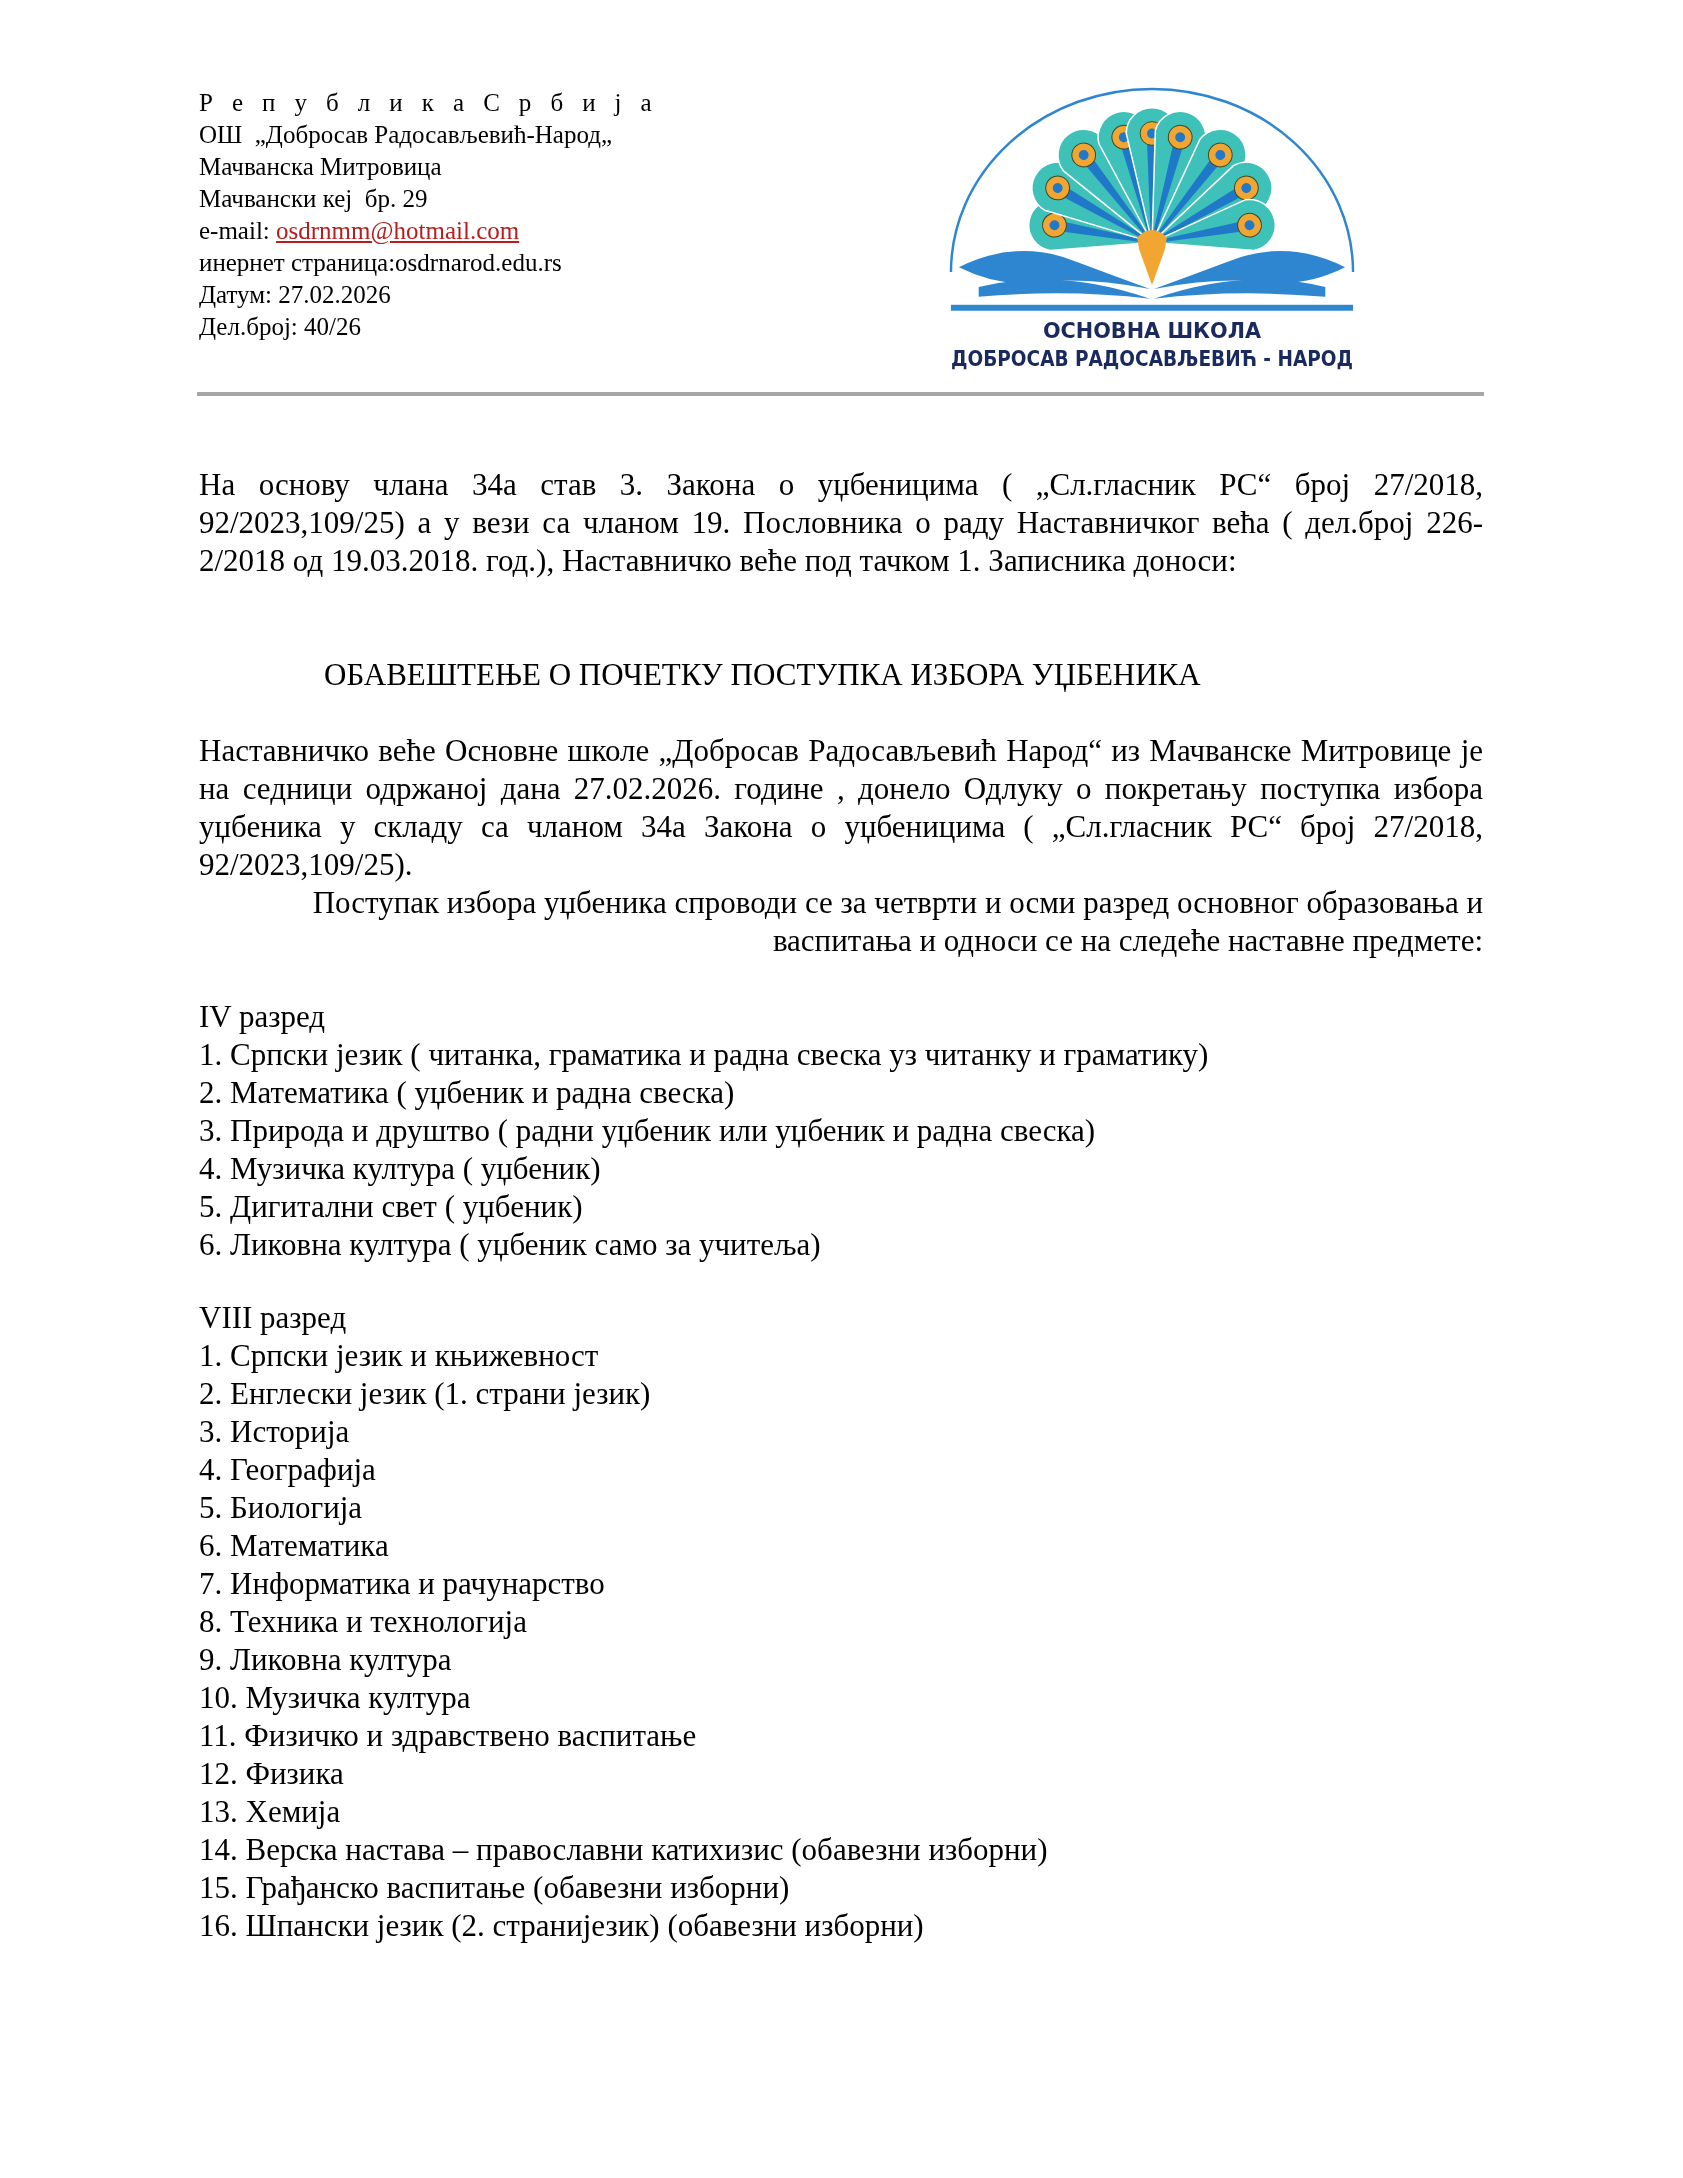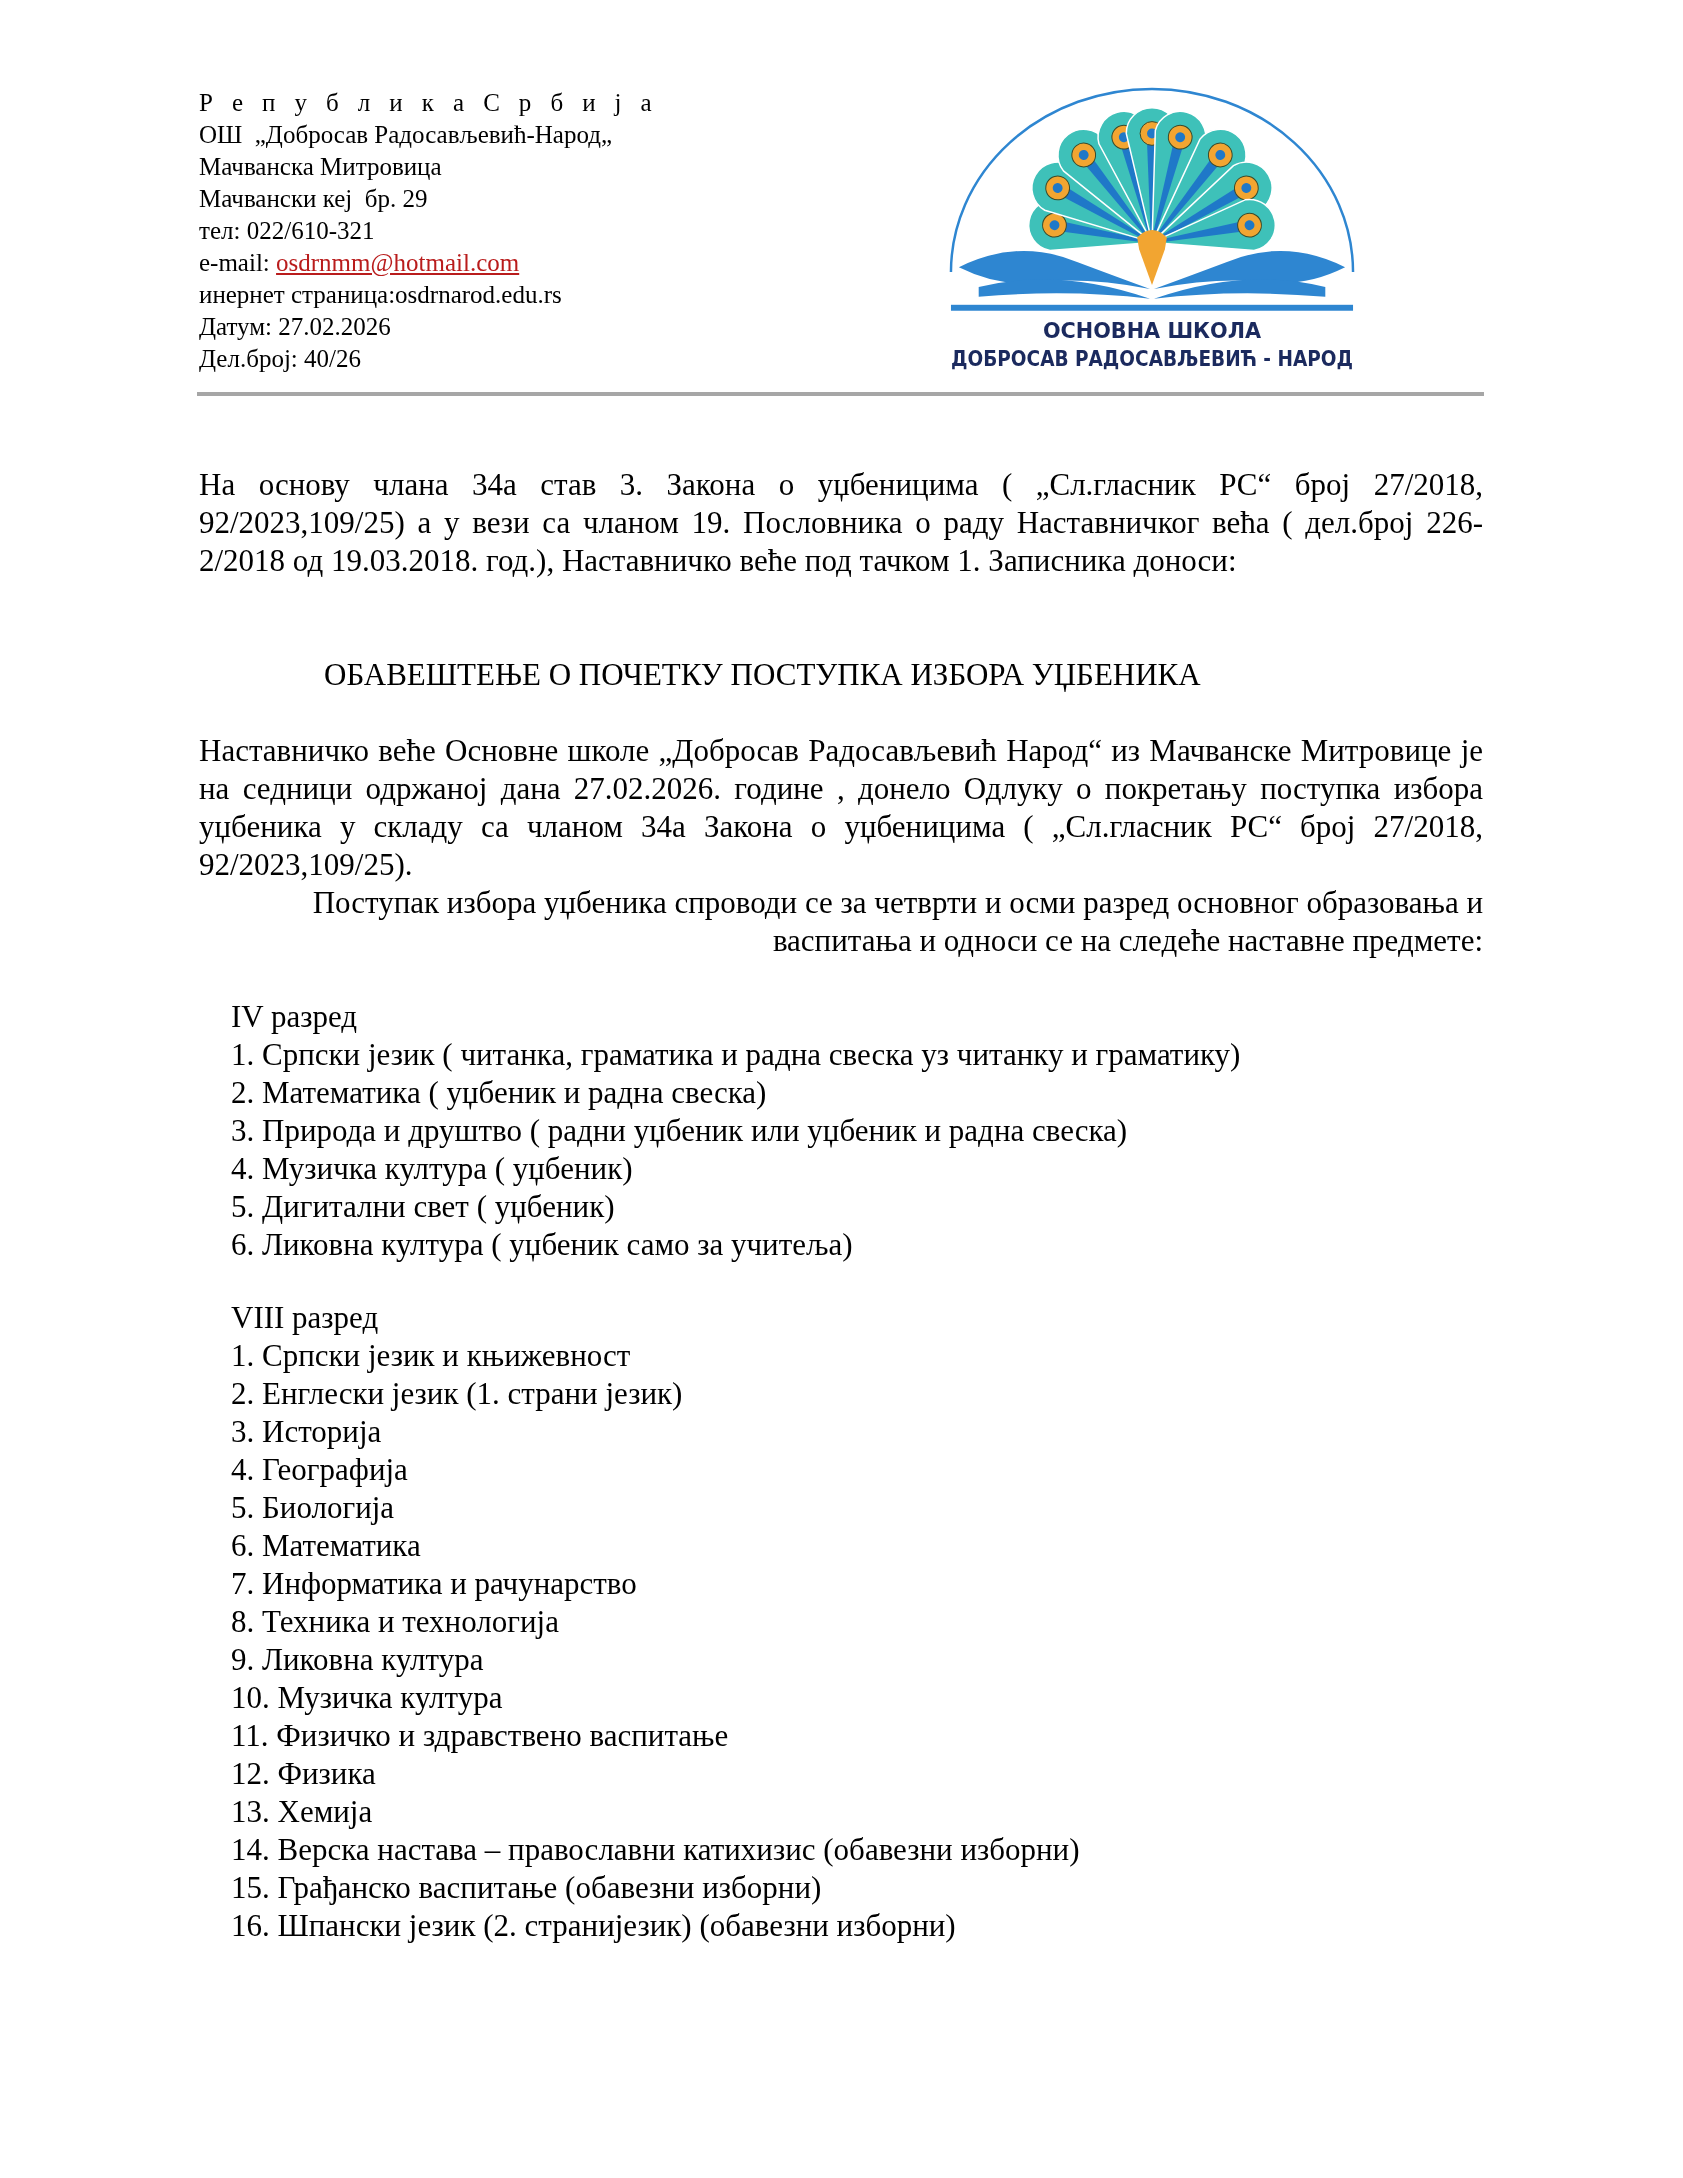--- a/index.html
+++ b/index.html
@@ -27,35 +27,34 @@
     font-size: 31px; line-height: 38px;
   }
   .justified { text-align: justify; text-align-last: left; }
   .para1 { top: 466px; }
   .title {
     position: absolute; left: 324px; top: 656px; font-size: 31px; line-height: 38px;
     white-space: nowrap;
   }
   .para2 { top: 732px; }
   .list-block {
-    position: absolute; left: 199px; font-size: 31px; line-height: 38px; margin-left: 32px;
+    position: absolute; left: 199px; font-size: 31px; line-height: 38px;
   }
   .list-block div { white-space: nowrap; }
   .list-iv { top: 998px; }
   .list-viii { top: 1299px; }
 </style>
 </head>
 <body>
 
 <div class="header-block">
   <div class="letterspaced">Р е п у б л и к а С р б и ј а</div>
   <div>ОШ  „Добросав Радосављевић-Народ„</div>
   <div>Мачванска Митровица</div>
   <div>Мачвански кеј  бр. 29</div>
-  <div>тел: 022/610-321</div>
   <div><span>e-mail: </span><a class="email-link">osdrnmm@hotmail.com</a></div>
   <div>инернет страница:osdrnarod.edu.rs</div>
   <div>Датум: 27.02.2026</div>
   <div>Дел.број: 40/26</div>
 </div>
 
 <svg class="logo" viewBox="0 0 430 310">
   <g id="peacock">
       <path d="M 12 195 A 203 185 0 0 1 418 195" fill="none" stroke="#2E86D1" stroke-width="2.5"></path>
       <g transform="rotate(-80 215 165)">

